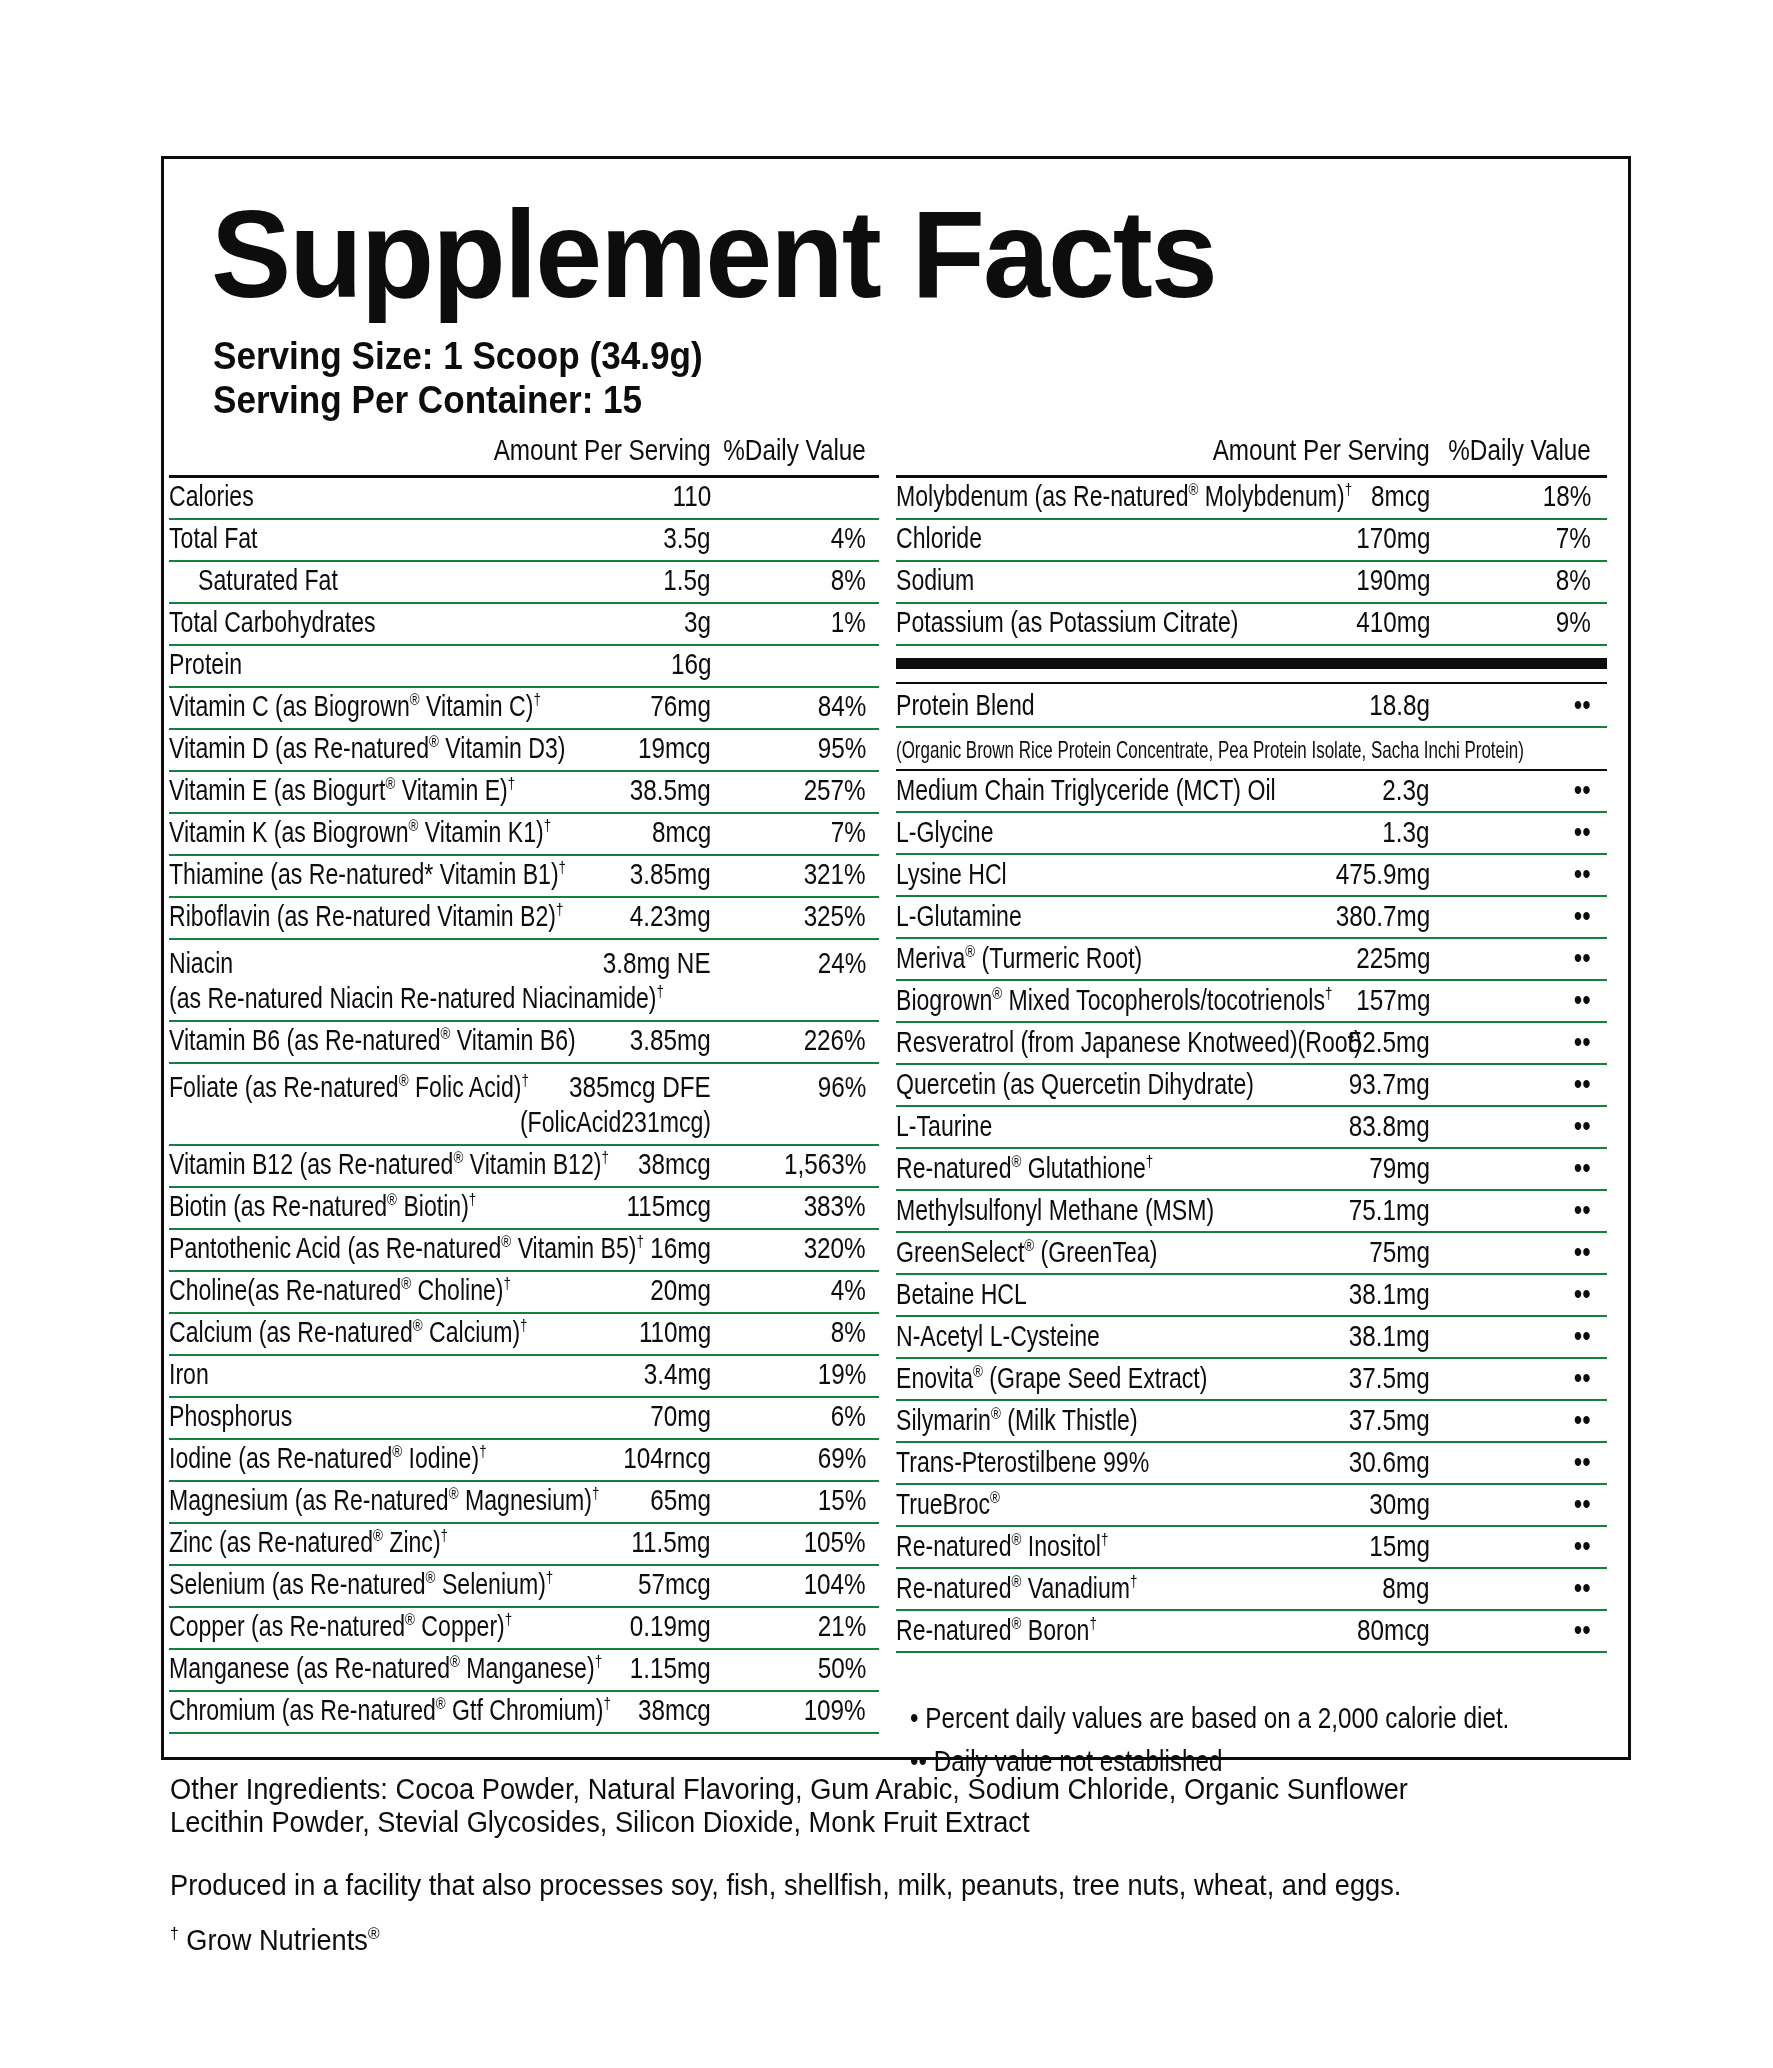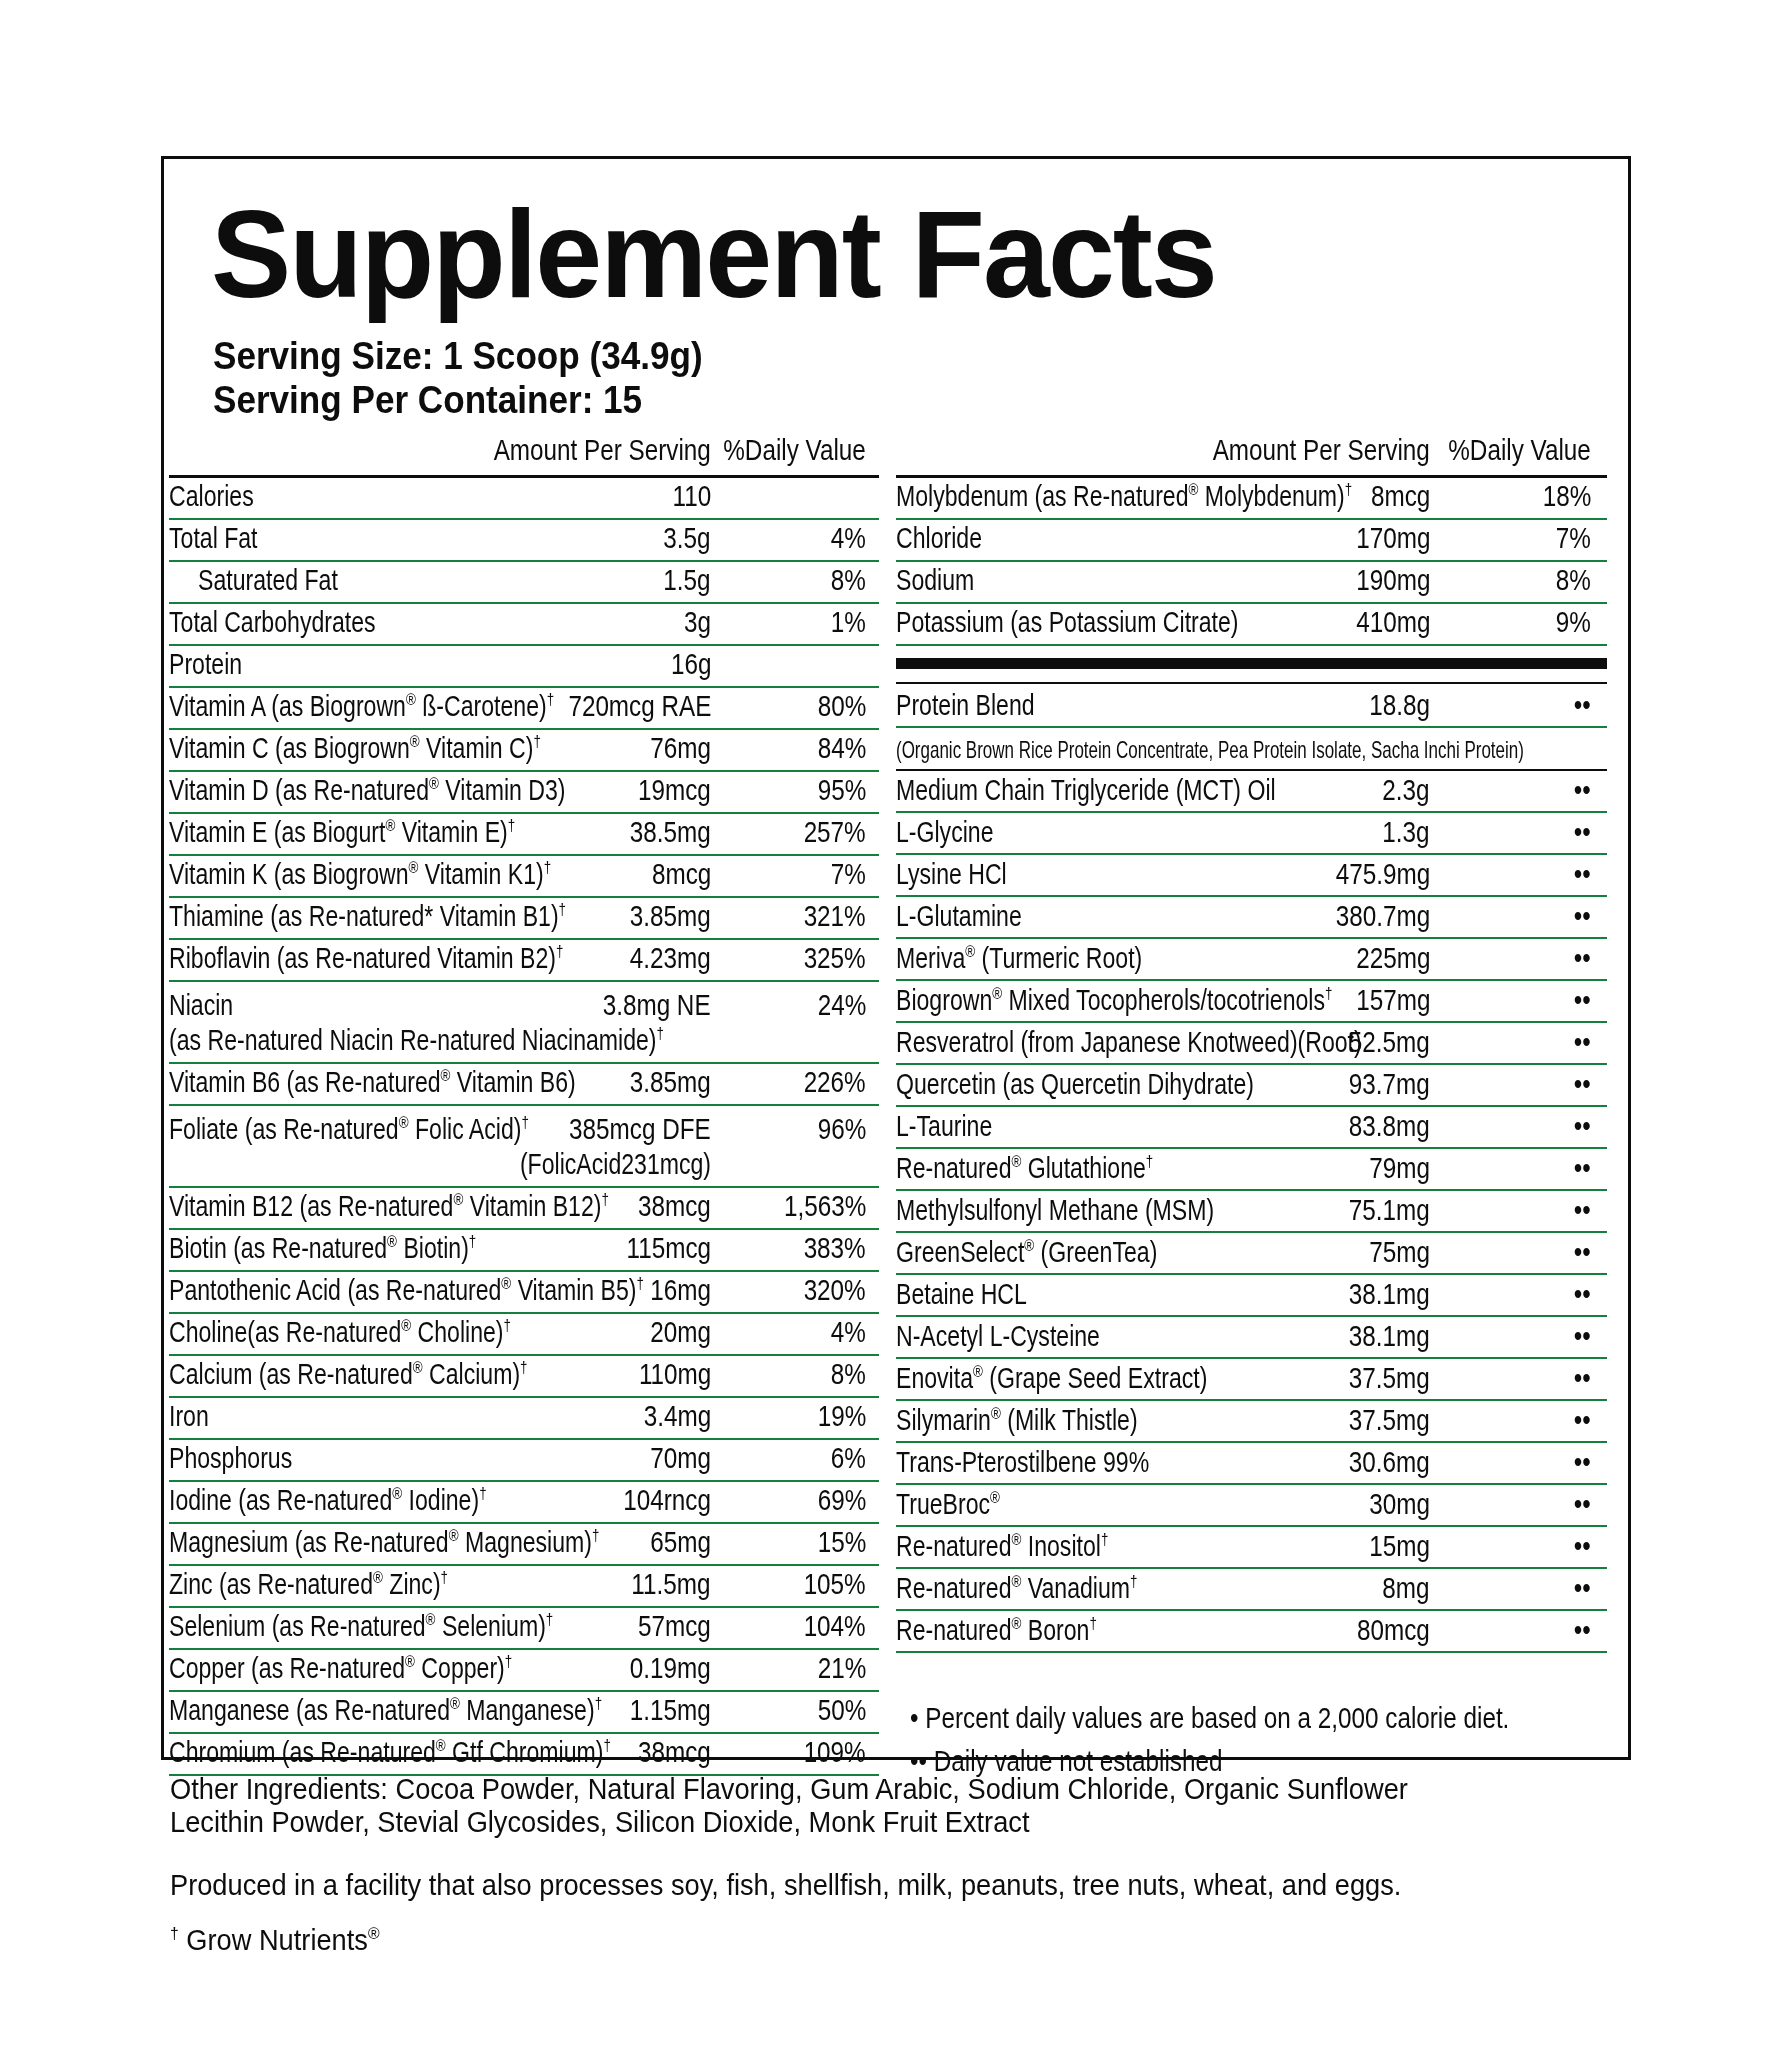--- a/index.html
+++ b/index.html
@@ -82,25 +82,20 @@
         <div class="row">
           <span class="lbl">Total Carbohydrates</span>
           <span class="amt">3g</span>
           <span class="dv">1%</span>
         </div>
         <div class="row">
           <span class="lbl">Protein</span>
           <span class="amt">16g</span>
         </div>
         <div class="row">
-          <span class="lbl">Vitamin A (as Biogrown<sup>®</sup> ß-Carotene)<sup>†</sup></span>
-          <span class="amt">720mcg RAE</span>
-          <span class="dv">80%</span>
-        </div>
-        <div class="row">
           <span class="lbl">Vitamin C (as Biogrown<sup>®</sup> Vitamin C)<sup>†</sup></span>
           <span class="amt">76mg</span>
           <span class="dv">84%</span>
         </div>
         <div class="row">
           <span class="lbl">Vitamin D (as Re-natured<sup>®</sup> Vitamin D3)</span>
           <span class="amt">19mcg</span>
           <span class="dv">95%</span>
         </div>
         <div class="row">

